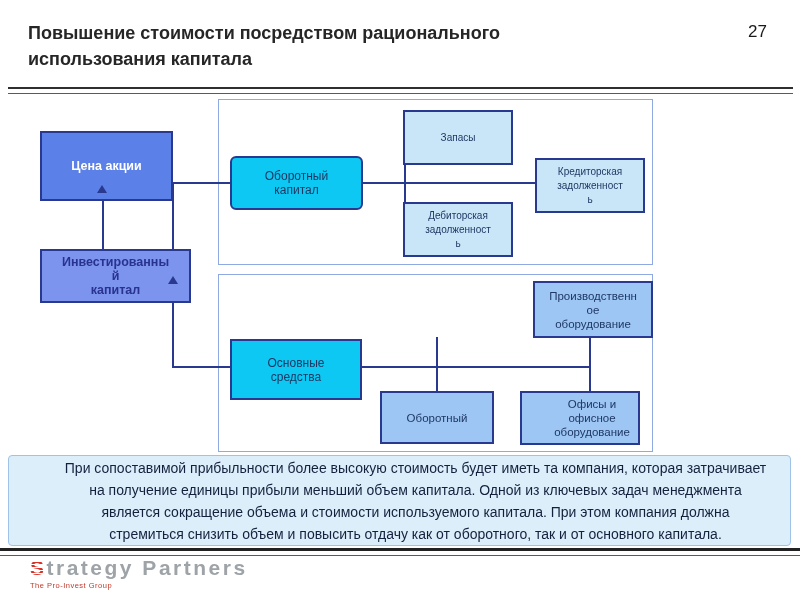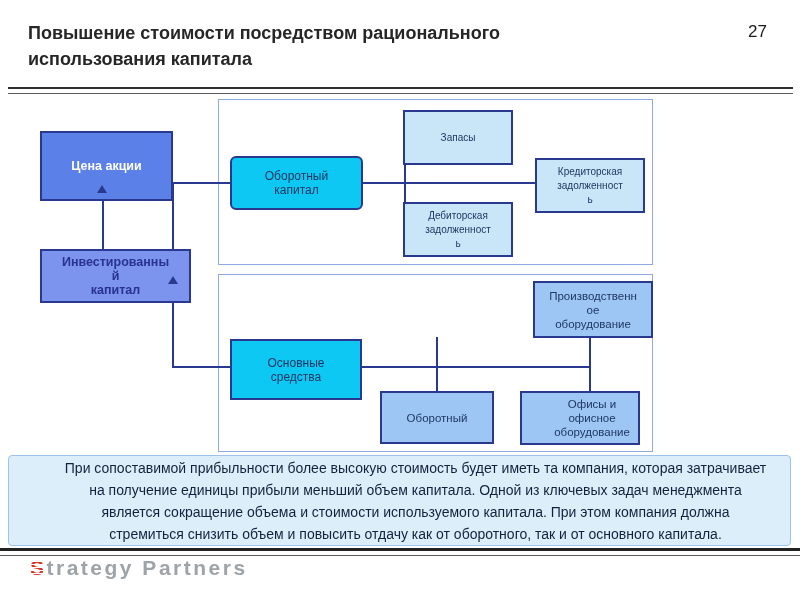--- a/index.html
+++ b/index.html
@@ -156,15 +156,16 @@
 оборудование</span>
   </div>
 
   <div class="note">
     <p>При сопоставимой прибыльности более высокую стоимость будет иметь та компания, которая затрачивает на получение единицы прибыли меньший объем капитала. Одной из ключевых задач менеджмента является сокращение объема и стоимости используемого капитала. При этом компания должна стремиться снизить объем и повысить отдачу как от оборотного, так и от основного капитала.</p>
   </div>
 
   <div class="rule bottom"></div>
   <div class="logo">
     <div class="logo-main"><span class="s">S</span><span>trategy Partners</span></div>
+    <div class="logo-tagline">The Pro-Invest Group</div>
   </div>
 
 </div>
 
 </body></html>

